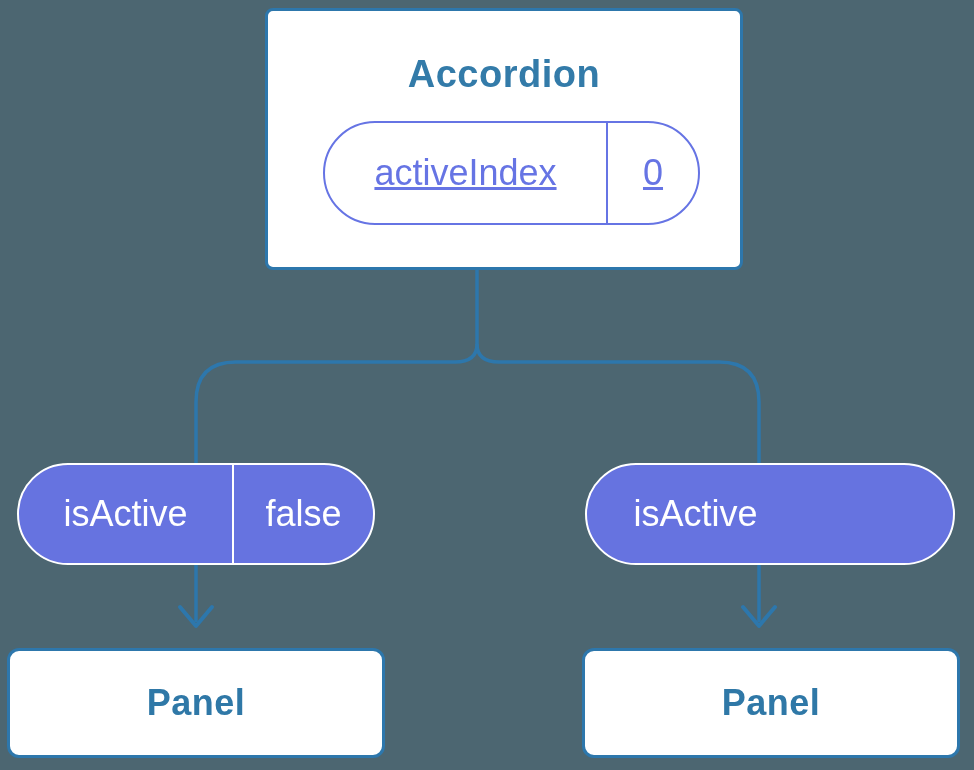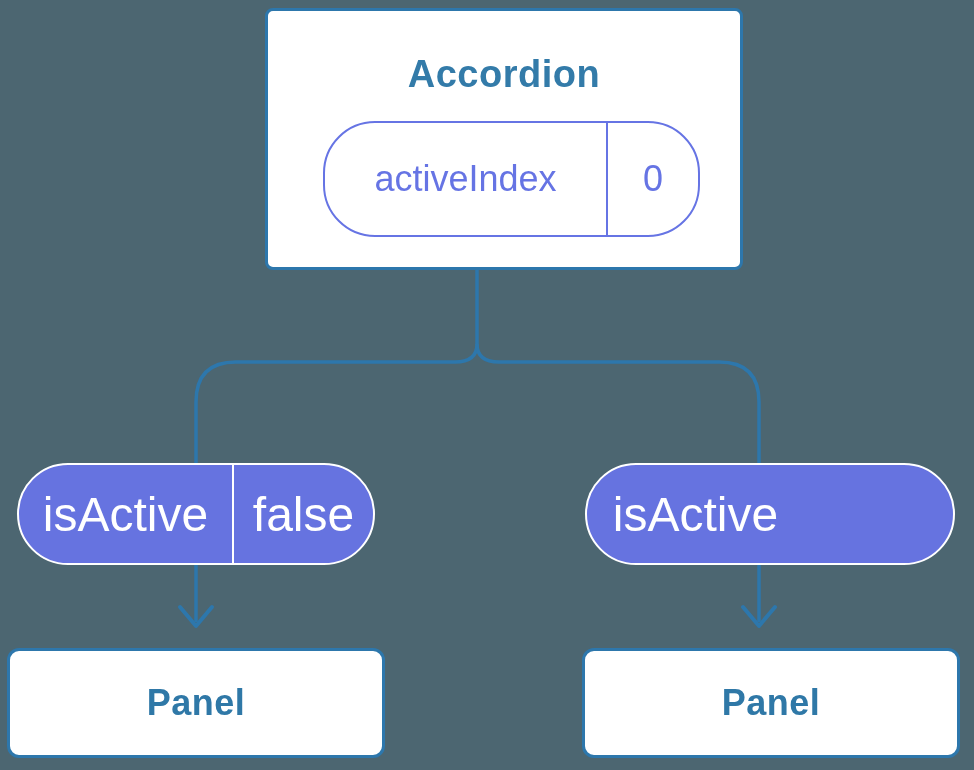--- a/index.html
+++ b/index.html
@@ -48,47 +48,48 @@
     top: 42px;
     text-align: center;
     font-size: 38px;
     font-weight: 600;
     color: #337BA9;
     letter-spacing: 0.5px;
   }
   .prop-pill {
     position: absolute;
     left: 55px; top: 110px;
-    width: 377px; height: 116px;
+    width: 377px; height: 104px;
     box-sizing: border-box;
     border: 2.5px solid #6674E4;
     border-radius: 52px;
     display: flex;
     align-items: stretch;
     background: #FFFFFF;
     color: #6674E4;
     font-size: 36px;
+    text-decoration: underline;
   }
   .prop-pill .cell {
     display: flex;
     align-items: center;
     justify-content: center;
   }
   .prop-pill .cell-name { width: 281px; }
   .prop-pill .cell-value { flex: 1; border-left: 2.5px solid #6674E4; }
   .state-pill {
     position: absolute;
     box-sizing: border-box;
     background: #6673E0;
     border: 2.5px solid #FFFFFF;
     border-radius: 52px;
     display: flex;
     align-items: stretch;
     color: #FFFFFF;
-    font-size: 48px;
+    font-size: 36px;
     z-index: 1;
   }
   .state-pill .cell {
     display: flex;
     align-items: center;
     justify-content: center;
   }
   .state-pill .cell-value { border-left: 2.5px solid #FFFFFF; flex: 1; }
   .state-pill-left  { left: 17px;  top: 463px; width: 358px; height: 102px; }
   .state-pill-left .cell-name  { width: 213px; }

